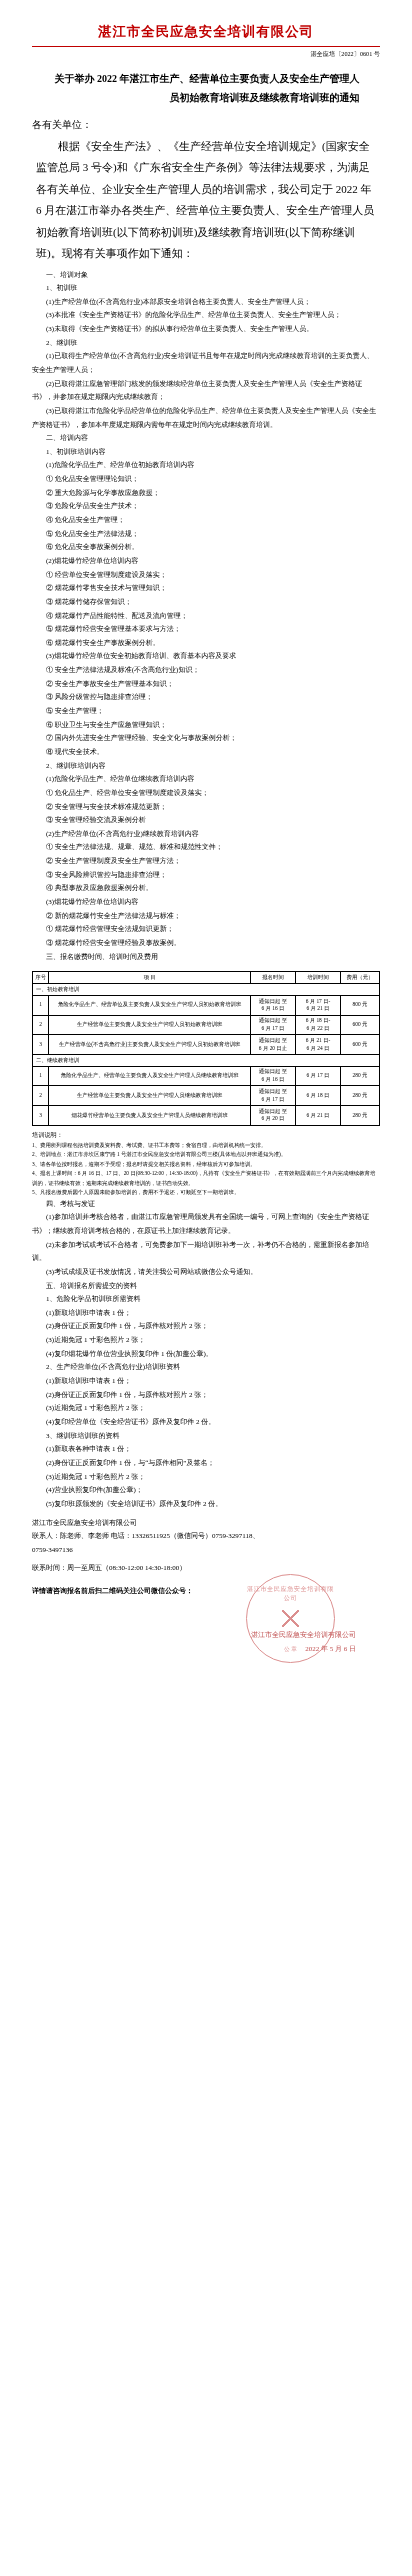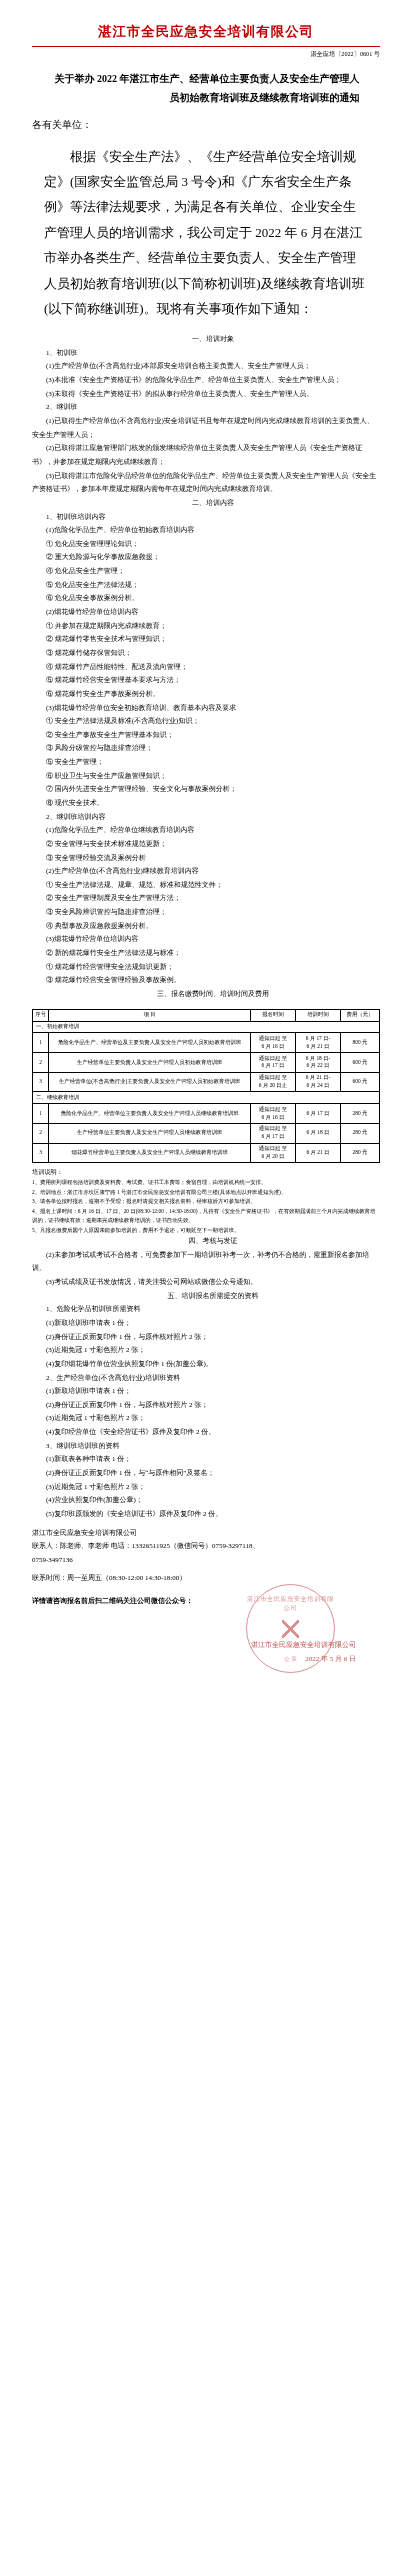--- a/index.html
+++ b/index.html
@@ -4,23 +4,23 @@
 <style>
   html,body{margin:0;padding:0;background:#d9d9d9;}
   body{font-family:"Liberation Serif", serif;}
   .page{width:412px;min-height:2906px;background:#ffffff;margin:0 auto;position:relative;padding:0;box-sizing:border-box;}
   .inner{padding:23px 32px 31px 32px;box-sizing:border-box;}
   .org{text-align:center;color:#c00000;font-size:13.4px;font-weight:bold;letter-spacing:1px;line-height:1.3;font-family:"Liberation Serif", serif;}
   .redline{height:1.5px;background:#c00000;margin:5.2px 0 3.1px 0;}
   .docnum{text-align:right;font-size:6.2px;color:#000;margin:2.1px 0 9.3px 0;}
   .title{text-align:right;font-size:10px;font-weight:bold;line-height:1.9;margin:5.2px 20.6px 11.3px 20.6px;}
   .salut{font-size:10px;margin:3.1px 0 4.1px 0;}
-  p.body{font-size:13px;line-height:1.95;text-indent:2em;margin:12px;}
+  p.body{font-size:11px;line-height:1.95;text-indent:2em;margin:4px;}
   p.ind{font-size:7px;line-height:1.95;text-indent:2em;margin:0;}
-  h3.sec{font-size:7px;line-height:1.95;margin:0;text-indent:2em;font-weight:normal;text-align:center;}
+  h3.sec{font-size:7px;line-height:1.95;margin:0;text-indent:2em;font-weight:normal;}
   .tbl-wrap{margin:7.2px 0 3.1px 0;}
   table.main{border-collapse:collapse;width:100%;font-size:5.4px;}
   table.main td,table.main th{border:0.5px solid #000;padding:1.5px 1px;text-align:center;vertical-align:middle;line-height:1.45;}
   table.main th{font-weight:normal;}
   .cat-cell{width:13.4px;}
   .proj-cell{text-align:left;padding-left:3.1px;line-height:1.5;}
   .note-title{font-size:6.2px;margin:5.2px 0 1px 0;}
   .note{font-size:5.4px;line-height:1.75;margin:0;text-indent:0;}
   .contact{font-size:7px;line-height:1.95;}
   .footer-note{font-size:7px;line-height:1.95;margin-top:9.3px;font-weight:bold;}
@@ -59,40 +59,42 @@
     <p class="ind">2、继训班</p>
     <p class="ind">(1)已取得生产经营单位(不含高危行业)安全培训证书且每年在规定时间内完成继续教育培训的主要负责人、安全生产管理人员；</p>
     <p class="ind">(2)已取得湛江应急管理部门核发的颁发继续经营单位主要负责人及安全生产管理人员《安全生产资格证书》，并参加在规定期限内完成继续教育；</p>
     <p class="ind">(3)已取得湛江市危险化学品经营单位的危险化学品生产、经营单位主要负责人及安全生产管理人员《安全生产资格证书》，参加本年度规定期限内需每年在规定时间内完成继续教育培训。</p>
 
     <h3 class="sec">二、培训内容</h3>
     <p class="ind">1、初训班培训内容</p>
     <p class="ind">(1)危险化学品生产、经营单位初始教育培训内容</p>
     <p class="ind">① 危化品安全管理理论知识；</p>
     <p class="ind">② 重大危险源与化学事故应急救援；</p>
+    <p class="ind">③ 危险化学品安全生产技术；</p>
     <p class="ind">④ 危化品安全生产管理；</p>
     <p class="ind">⑤ 危化品安全生产法律法规；</p>
     <p class="ind">⑥ 危化品安全事故案例分析。</p>
     <p class="ind">(2)烟花爆竹经营单位培训内容</p>
-    <p class="ind">① 并参加在规定期限内完成继续教育；</p>
+    <p class="ind">① 经营单位安全管理制度建设及落实；</p>
     <p class="ind">② 烟花爆竹零售安全技术与管理知识；</p>
     <p class="ind">③ 烟花爆竹储存保管知识；</p>
     <p class="ind">④ 烟花爆竹产品性能特性、配送及流向管理；</p>
     <p class="ind">⑤ 烟花爆竹经营安全管理基本要求与方法；</p>
     <p class="ind">⑥ 烟花爆竹安全生产事故案例分析。</p>
     <p class="ind">(3)烟花爆竹经营单位安全初始教育培训、教育基本内容及要求</p>
     <p class="ind">① 安全生产法律法规及标准(不含高危行业)知识；</p>
     <p class="ind">② 安全生产事故安全生产管理基本知识；</p>
     <p class="ind">③ 风险分级管控与隐患排查治理；</p>
     <p class="ind">⑤ 安全生产管理；</p>
     <p class="ind">⑥ 职业卫生与安全生产应急管理知识；</p>
     <p class="ind">⑦ 国内外先进安全生产管理经验、安全文化与事故案例分析；</p>
     <p class="ind">⑧ 现代安全技术。</p>
     <p class="ind">2、继训班培训内容</p>
     <p class="ind">(1)危险化学品生产、经营单位继续教育培训内容</p>
+    <p class="ind">① 危化品生产、经营单位安全管理制度建设及落实；</p>
     <p class="ind">② 安全管理与安全技术标准规范更新；</p>
     <p class="ind">③ 安全管理经验交流及案例分析</p>
     <p class="ind">(2)生产经营单位(不含高危行业)继续教育培训内容</p>
     <p class="ind">① 安全生产法律法规、规章、规范、标准和规范性文件；</p>
     <p class="ind">② 安全生产管理制度及安全生产管理方法；</p>
     <p class="ind">③ 安全风险辨识管控与隐患排查治理；</p>
     <p class="ind">④ 典型事故及应急救援案例分析。</p>
     <p class="ind">(3)烟花爆竹经营单位培训内容</p>
     <p class="ind">② 新的烟花爆竹安全生产法律法规与标准；</p>
     <p class="ind">① 烟花爆竹经营管理安全法规知识更新；</p>
@@ -175,20 +177,21 @@
     </div>
 
     <div class="note-title">培训说明：</div>
     <p class="note">1、费用所列课程包括培训费及资料费、考试费、证书工本费等；食宿自理，由培训机构统一安排。</p>
     <p class="note">2、培训地点：湛江市赤坎区康宁路 1 号湛江市全民应急安全培训有限公司三楼(具体地点以开班通知为准)。</p>
     <p class="note">3、请各单位按时报名，逾期不予受理；报名时请提交相关报名资料，经审核后方可参加培训。</p>
     <p class="note">4、报名上课时间：6 月 16 日、17 日、20 日(08:30-12:00，14:30-18:00)，凡持有《安全生产资格证书》，在有效期届满前三个月内完成继续教育培训的，证书继续有效；逾期未完成继续教育培训的，证书自动失效。</p>
     <p class="note">5、凡报名缴费后因个人原因未能参加培训的，费用不予退还，可顺延至下一期培训班。</p>
 
     <h3 class="sec">四、考核与发证</h3>
+    <p class="ind">(1)参加培训并考核合格者，由湛江市应急管理局颁发具有全国统一编号，可网上查询的《安全生产资格证书》；继续教育培训考核合格的，在原证书上加注继续教育记录。</p>
     <p class="ind">(2)未参加考试或考试不合格者，可免费参加下一期培训班补考一次，补考仍不合格的，需重新报名参加培训。</p>
     <p class="ind">(3)考试成绩及证书发放情况，请关注我公司网站或微信公众号通知。</p>
 
     <h3 class="sec">五、培训报名所需提交的资料</h3>
     <p class="ind">1、危险化学品初训班所需资料</p>
     <p class="ind">(1)新取培训班申请表 1 份；</p>
     <p class="ind">(2)身份证正反面复印件 1 份，与原件核对照片 2 张；</p>
     <p class="ind">(3)近期免冠 1 寸彩色照片 2 张；</p>
     <p class="ind">(4)复印烟花爆竹单位营业执照复印件 1 份(加盖公章)。</p>
     <p class="ind">2、生产经营单位(不含高危行业)培训班资料</p>

